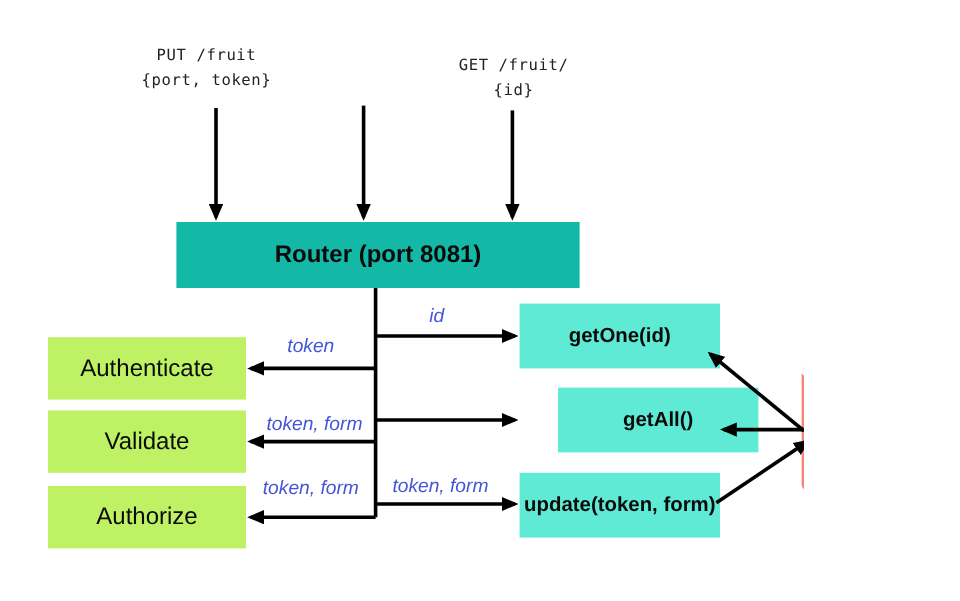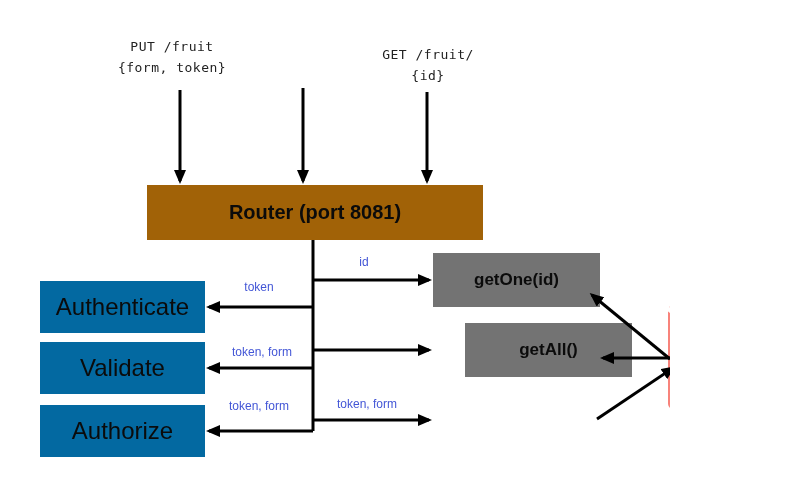--- a/index.html
+++ b/index.html
@@ -5,69 +5,70 @@
   html,body{margin:0;padding:0;background:#fff;}
   .stage{
     position:relative;width:670px;height:501px;background:#ffffff;overflow:hidden;
     font-family:"Liberation Sans",sans-serif;
   }
   .overlay{position:absolute;left:0;top:0;z-index:5;pointer-events:none;}
   .box{
     position:absolute;display:flex;align-items:center;justify-content:center;
     color:#0b0b0b;z-index:1;text-align:center;
   }
-  .router{left:147px;top:185px;width:336px;height:55px;background:#a16207;
+  .router{left:147px;top:185px;width:336px;height:55px;background:#14b8a6;
     font-size:20px;font-weight:600;}
-  .mw{left:40px;width:165px;height:52px;background:#0369a1;font-size:24px;font-weight:400;}
+  .mw{left:40px;width:165px;height:52px;background:#bef264;font-size:20px;font-weight:400;}
   .mw1{top:281px;} .mw2{top:342px;} .mw3{top:405px;}
-  .hd{left:433px;width:167px;height:54px;background:#737373;font-size:17px;font-weight:600;}
+  .hd{left:433px;width:167px;height:54px;background:#5eead4;font-size:17px;font-weight:600;}
   .hd1{top:253px;} .hd2{top:323px;margin-left:32px;} .hd3{top:394px;}
   .req{
     position:absolute;z-index:2;font-family:"DejaVu Sans Mono",monospace;
     font-size:13px;line-height:21px;letter-spacing:0.5px;color:#222;text-align:center;
   }
   .req1{left:87px;top:36px;width:170px;}
   .req2{left:240px;top:57px;width:120px;}
   .req3{left:343px;top:44px;width:170px;}
   .elabel{
-    position:absolute;z-index:2;font-size:12px;color:#4356d6;
+    position:absolute;z-index:2;font-style:italic;font-size:16px;color:#4356d6;
     text-align:center;
   }
   .el-id{left:334px;top:255px;width:60px;}
   .el-token{left:219px;top:280px;width:80px;}
   .el-tf-validate{left:182px;top:345px;width:160px;}
   .el-tf-update{left:287px;top:397px;width:160px;}
   .el-tf-authorize{left:179px;top:399px;width:160px;}
   .redis-label{
     position:absolute;z-index:6;left:666px;top:341px;width:100px;text-align:center;
     font-size:18px;font-weight:600;color:#3b82f6;
   }
 </style>
 </head>
 <body>
 
 <div class="stage">
 
   <div class="req req1">
     <div>PUT /fruit</div>
-    <div>{form, token}</div>
+    <div>{port, token}</div>
   </div>
   <div class="req req3">
     <div>GET /fruit/</div>
     <div>{id}</div>
   </div>
 
   <div class="box router">Router (port 8081)</div>
 
   <div class="box mw mw1">Authenticate</div>
   <div class="box mw mw3">Authorize</div>
   <div class="box mw mw2">Validate</div>
 
   <div class="box hd hd1">getOne(id)</div>
   <div class="box hd hd2">getAll()</div>
+  <div class="box hd hd3">update(token, form)</div>
 
   <div class="elabel el-id">id</div>
   <div class="elabel el-token">token</div>
   <div class="elabel el-tf-validate">token, form</div>
   <div class="elabel el-tf-update">token, form</div>
   <div class="elabel el-tf-authorize">token, form</div>
 
   <div class="redis-label">Redis</div>
 
   <svg class="overlay" width="800" height="501" viewBox="0 0 800 501" aria-hidden="true">

